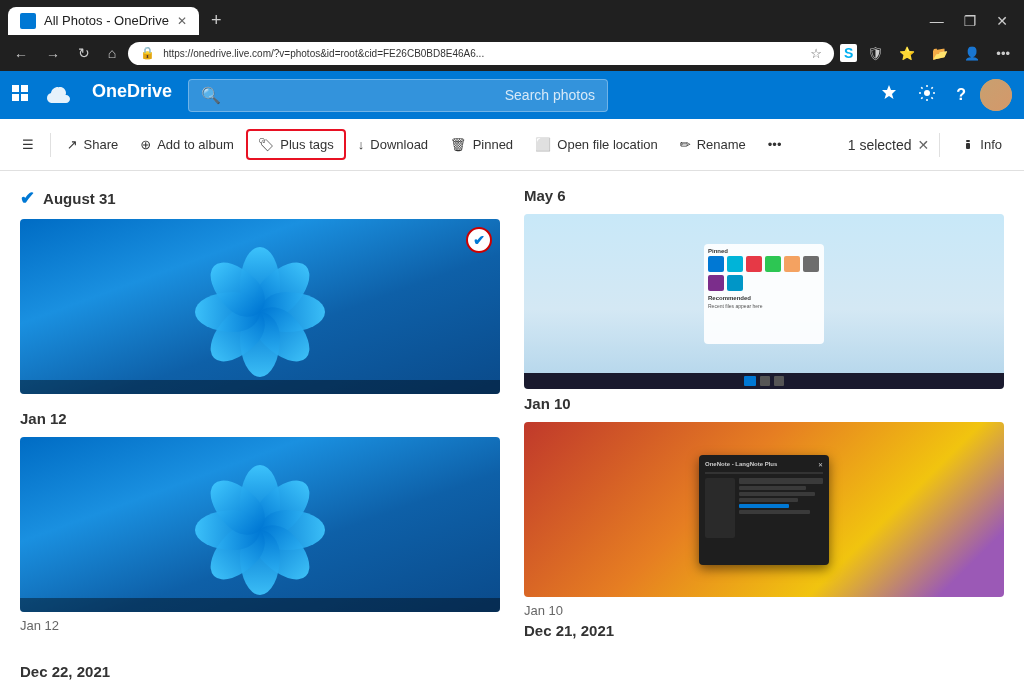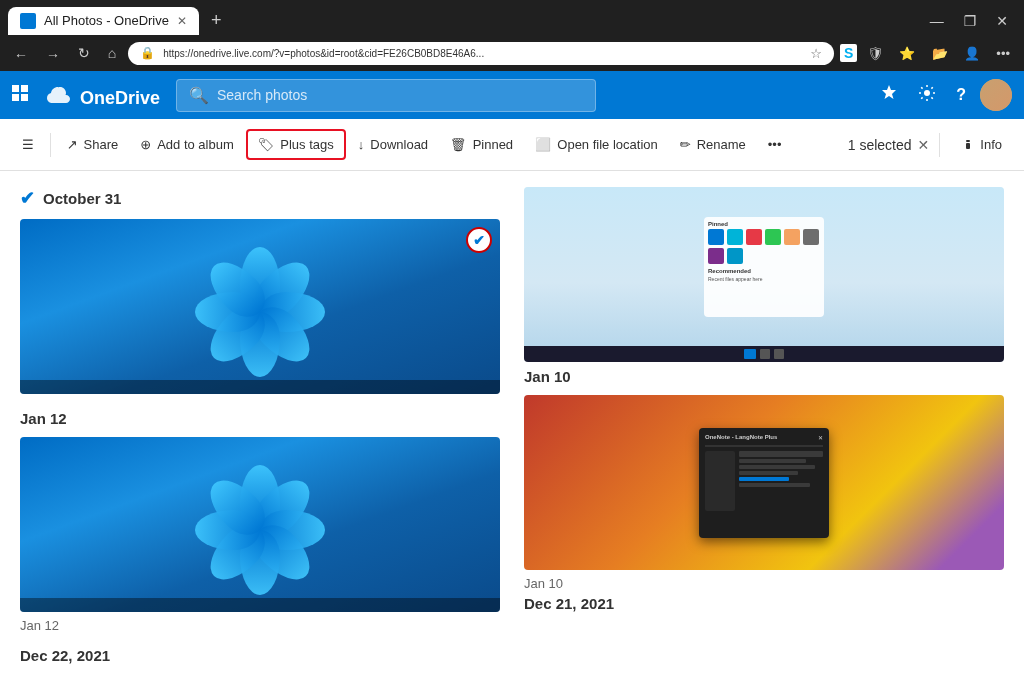--- a/index.html
+++ b/index.html
@@ -18,25 +18,25 @@
     .nav-btn { color: #ccc; font-size: 14px; padding: 4px 6px; cursor: pointer; background: none; border: none; }
     .url-bar { flex: 1; display: flex; align-items: center; background: #fff; border-radius: 20px; padding: 4px 12px; gap: 8px; }
     .url-text { font-size: 10px; color: #333; flex: 1; }
     .url-icons { display: flex; gap: 6px; align-items: center; color: #666; font-size: 13px; }
     .addr-extra { display: flex; gap: 4px; align-items: center; }
     .addr-btn { color: #ccc; font-size: 13px; padding: 4px 6px; cursor: pointer; }
 
     
     .app-header { background: #0078d4; display: flex; align-items: center; padding: 0 12px; height: 48px; gap: 16px; }
     .app-grid-icon { color: #fff; font-size: 16px; cursor: pointer; }
-    .app-logo { display: flex; align-items: flex-end; gap: 8px; }
+    .app-logo { display: flex; align-items: flex-start; gap: 20px; }
     .app-logo-icon { width: 28px; height: 28px; }
     .app-logo-text { color: #fff; font-size: 18px; font-weight: 600; }
     .search-bar { flex: 1; max-width: 420px; display: flex; align-items: center; background: rgba(255,255,255,0.2); border-radius: 4px; padding: 6px 12px; gap: 8px; border: 1px solid rgba(255,255,255,0.3); }
-    .search-bar input { background: none; border: none; outline: none; color: #fff; font-size: 14px; flex: 1; }
+    .search-bar input { background: none; border: none; outline: none; color: #fff; font-size: 14px; flex: 1; text-align: right; }
     .search-bar input::placeholder { color: rgba(255,255,255,0.8); }
     .header-actions { margin-left: auto; display: flex; align-items: center; gap: 8px; }
     .header-icon-btn { color: #fff; font-size: 16px; padding: 6px; cursor: pointer; border-radius: 4px; }
     .avatar { width: 32px; height: 32px; border-radius: 50%; background: #c8a96e; display: flex; align-items: center; justify-content: center; color: #fff; font-weight: bold; font-size: 14px; cursor: pointer; overflow: hidden; }
 
     
     .toolbar { background: #fff; display: flex; align-items: center; padding: 0 12px; height: 52px; border-bottom: 1px solid #e0e0e0; gap: 2px; }
     .toolbar-btn { display: flex; align-items: center; gap: 6px; padding: 6px 10px; border-radius: 4px; cursor: pointer; font-size: 13px; color: #333; border: none; background: none; white-space: nowrap; }
     .toolbar-btn.highlighted { border: 2px solid #e81123; border-radius: 4px; }
     .toolbar-sep { width: 1px; background: #e0e0e0; height: 24px; margin: 0 4px; }
@@ -189,21 +189,21 @@
 </div>
 
 <div class="content">
   <div class="photo-grid">
 
     <div>
 
       <div class="date-section">
         <div class="date-label">
           <span class="date-check">✔</span>
-          <span>October 31</span>
+          <span>August 31</span>
         </div>
         <div class="thumbnail-container">
 
           <div style="width:100%;height:175px;background:linear-gradient(160deg,#006cc4 0%,#1a90e0 30%,#0e60a8 60%,#0a4a8a 100%);border-radius:4px;overflow:hidden;display:flex;align-items:center;justify-content:center;position:relative;">
 
             <div style="position:relative;width:120px;height:120px;">
               <div style="position:absolute;width:40px;height:65px;background:linear-gradient(180deg,#40c8ff,#0078d4);border-radius:50% 50% 50% 50%/60% 60% 40% 40%;left:40px;top:0;transform-origin:50% 100%;transform:rotate(0deg);opacity:0.9;"></div>
               <div style="position:absolute;width:40px;height:65px;background:linear-gradient(180deg,#40c8ff,#0078d4);border-radius:50% 50% 50% 50%/60% 60% 40% 40%;left:40px;top:0;transform-origin:50% 100%;transform:rotate(45deg);opacity:0.9;"></div>
               <div style="position:absolute;width:40px;height:65px;background:linear-gradient(180deg,#40c8ff,#0078d4);border-radius:50% 50% 50% 50%/60% 60% 40% 40%;left:40px;top:0;transform-origin:50% 100%;transform:rotate(90deg);opacity:0.9;"></div>
               <div style="position:absolute;width:40px;height:65px;background:linear-gradient(180deg,#40c8ff,#0078d4);border-radius:50% 50% 50% 50%/60% 60% 40% 40%;left:40px;top:0;transform-origin:50% 100%;transform:rotate(135deg);opacity:0.9;"></div>
@@ -237,30 +237,33 @@
               <div style="position:absolute;width:40px;height:65px;background:linear-gradient(180deg,#40c8ff,#0078d4);border-radius:50% 50% 50% 50%/60% 60% 40% 40%;left:40px;top:0;transform-origin:50% 100%;transform:rotate(225deg);opacity:0.9;"></div>
               <div style="position:absolute;width:40px;height:65px;background:linear-gradient(180deg,#40c8ff,#0078d4);border-radius:50% 50% 50% 50%/60% 60% 40% 40%;left:40px;top:0;transform-origin:50% 100%;transform:rotate(270deg);opacity:0.9;"></div>
               <div style="position:absolute;width:40px;height:65px;background:linear-gradient(180deg,#40c8ff,#0078d4);border-radius:50% 50% 50% 50%/60% 60% 40% 40%;left:40px;top:0;transform-origin:50% 100%;transform:rotate(315deg);opacity:0.9;"></div>
             </div>
             <div style="position:absolute;bottom:0;left:0;right:0;height:14px;background:rgba(0,0,0,0.4);"></div>
           </div>
         </div>
         <div class="photo-date">Jan 12</div>
       </div>
 
-      <div style="margin-top:14px;">
+      <div style="margin-top:30px;">
         <div class="date-label">
           <span>Dec 22, 2021</span>
         </div>
       </div>
     </div>
 
     <div>
 
       <div class="date-section">
+        <div class="date-label">
+          <span>May 6</span>
+        </div>
         <div class="thumbnail-container">
 
           <div style="width:100%;height:175px;background:#e8f4fb;border-radius:4px;overflow:hidden;display:flex;flex-direction:column;position:relative;">
 
             <div style="flex:1;background:linear-gradient(180deg,#c8e8f8 0%,#d4e8f4 60%,#b8d8ec 100%);padding:4px;position:relative;display:flex;flex-wrap:wrap;gap:2px;align-content:flex-start;">
 
               <div style="position:absolute;left:50%;top:50%;transform:translate(-50%,-50%);width:120px;height:100px;background:rgba(255,255,255,0.9);border-radius:4px;padding:4px;">
                 <div style="font-size:6px;color:#333;margin-bottom:2px;font-weight:bold;">Pinned</div>
                 <div style="display:flex;flex-wrap:wrap;gap:3px;">
                   <div style="width:16px;height:16px;background:#0078d4;border-radius:2px;"></div>

